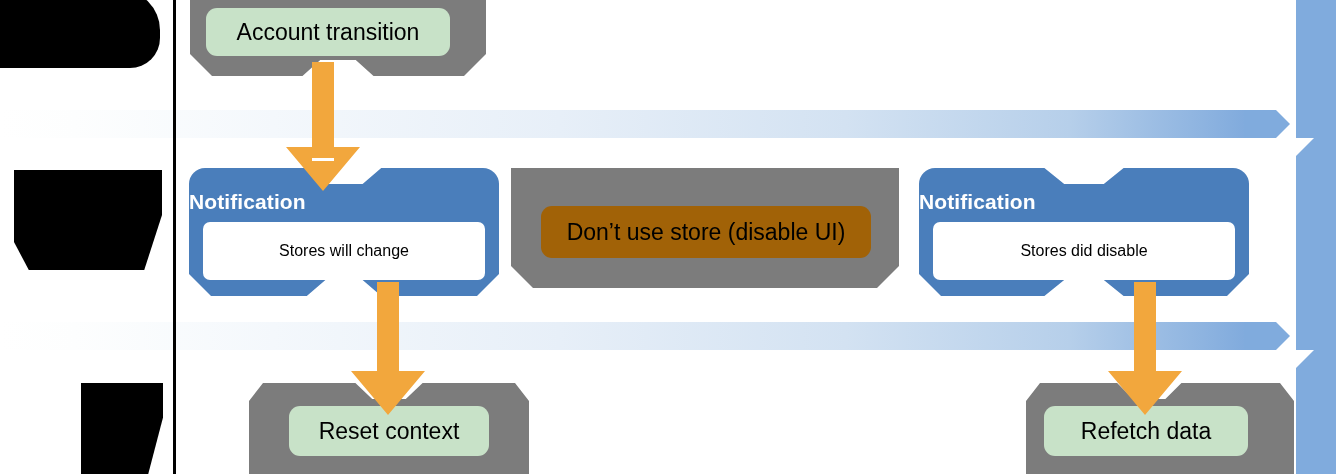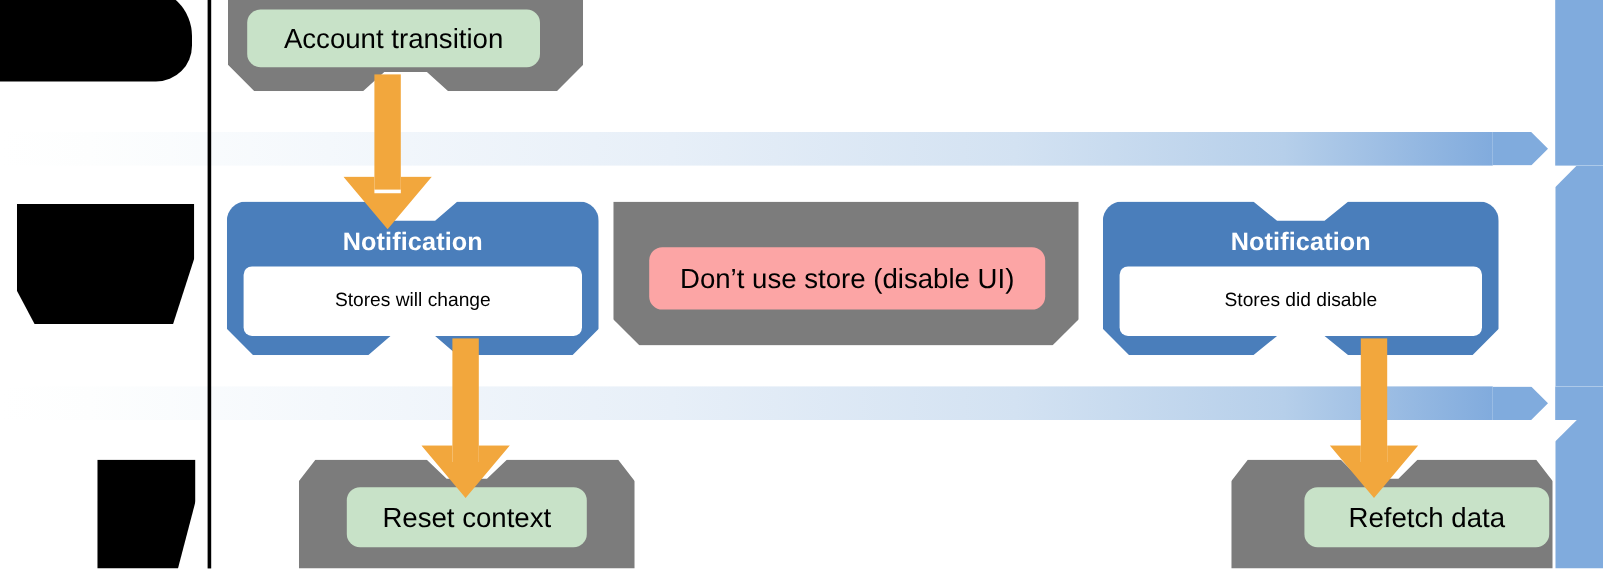--- a/index.html
+++ b/index.html
@@ -83,21 +83,21 @@
     clip-path: polygon(0 0, 38% 0, 44% 16px, 56% 16px, 62% 0, 100% 0,
                        100% calc(100% - 22px), calc(100% - 22px) 100%,
                        62% 100%, 56% calc(100% - 16px), 44% calc(100% - 16px), 38% 100%,
                        22px 100%, 0 calc(100% - 22px));
   }
   .notification-title {
     position: absolute;
     left: 0;
     right: 0;
     top: 22px;
-    text-align: center;
+    text-align: left;
     color: #ffffff;
     font-weight: bold;
     font-size: 21px;
     line-height: 24px;
     letter-spacing: 0.1px;
   }
   .notification-body {
     position: absolute;
     left: 14px;
     right: 14px;
@@ -120,21 +120,21 @@
     align-items: center;
     justify-content: center;
     color: #000000;
     font-size: 23px;
     z-index: 5;
     text-align: center;
     padding: 0 10px;
     box-sizing: border-box;
   }
   .pill-green { background: #c8e2c8; }
-  .pill-salmon { background: #fca5a5; text-align: right; }
+  .pill-salmon { background: #a16207; text-align: right; }
 
   
   .arrow-shaft {
     position: absolute;
     width: 22px;
     background: #f2a73d;
     z-index: 7;
   }
   .arrow-head {
     position: absolute;
@@ -214,15 +214,15 @@
                                         calc(100% - 14px) 0, 100% 18px, 100% 100%, 0 100%);
               clip-path:polygon(0 18px, 14px 0, 38% 0, 44% 16px, 56% 16px, 62% 0,
                                 calc(100% - 14px) 0, 100% 18px, 100% 100%, 0 100%);"></div>
   <div class="pill pill-green" style="left:289px; top:406px; width:200px; height:50px;text-align:right;">Reset context</div>
 
   <div class="group-gray" style="left:1026px; top:383px; width:268px; height:91px;
               -webkit-clip-path:polygon(0 18px, 14px 0, 34% 0, 40% 16px, 52% 16px, 58% 0,
                                         calc(100% - 14px) 0, 100% 18px, 100% 100%, 0 100%);
               clip-path:polygon(0 18px, 14px 0, 34% 0, 40% 16px, 52% 16px, 58% 0,
                                 calc(100% - 14px) 0, 100% 18px, 100% 100%, 0 100%);"></div>
-  <div class="pill pill-green" style="left:1087px; top:406px; width:204px; height:50px;">Refetch data</div>
+  <div class="pill pill-green" style="left:1044px; top:406px; width:204px; height:50px;">Refetch data</div>
 
 </div>
 
 </body></html>

